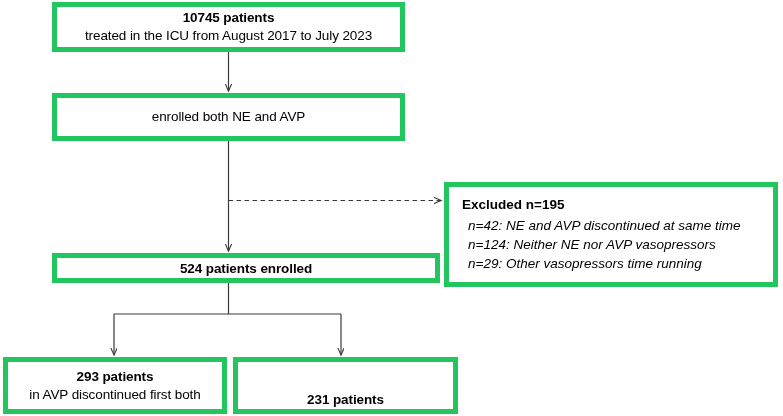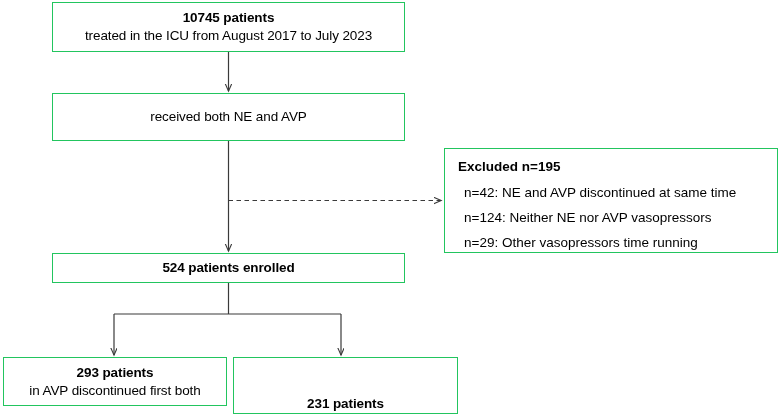--- a/index.html
+++ b/index.html
@@ -14,67 +14,69 @@
   #flowchart {
     position: relative;
     width: 783px;
     height: 416px;
     background: #ffffff;
     overflow: hidden;
   }
   .box {
     position: absolute;
     box-sizing: border-box;
-    border: 1px solid #22c55e;
+    border: 5px solid #22c55e;
     background: #ffffff;
     display: flex;
     flex-direction: column;
     align-items: center;
     justify-content: center;
     color: #000000;
     line-height: 1.30;
   }
   .box.left-align {
     align-items: flex-start;
-    justify-content: space-between;
+    justify-content: flex-start;
+    margin-top: 34px;
   }
   .line-bold {
     font-weight: bold;
     font-size: 13.5px;
     letter-spacing: -0.1px;
     white-space: nowrap;
   }
   .line-reg {
     font-weight: normal;
     font-size: 13.5px;
     letter-spacing: -0.1px;
     white-space: nowrap;
   }
 
   
   #box-screened { left: 52px;  top: 2px;   width: 353px; height: 50px; }
   #box-received { left: 52px;  top: 93px;  width: 353px; height: 48px; }
-  #box-enrolled { left: 52px;  top: 253px; width: 353px; height: 30px; }
+  #box-enrolled { left: 52px;  top: 253px; width: 388px; height: 30px; justify-content: flex-end; }
   #box-excluded { left: 444px; top: 148px; width: 334px; height: 105px;
                   padding: 9px 0 0 13px; }
-  #box-avp      { left: 3px;   top: 357px; width: 224px; height: 49px; }
+  #box-avp      { left: 3px;   top: 357px; width: 224px; height: 57px; }
   #box-ne       { left: 233px; top: 357px; width: 225px; height: 57px; justify-content: flex-end; }
 
   .excl-title {
     font-weight: bold;
     font-size: 13.5px;
     margin-bottom: 2px;
     white-space: nowrap;
   }
   .excl-item {
     font-weight: normal;
     font-size: 13.5px;
     line-height: 1.42;
     white-space: nowrap;
     padding-left: 6px;
+    font-style: italic;
   }
 
   
   svg.conn {
     position: absolute;
     left: 0;
     top: 0;
     width: 783px;
     height: 416px;
     pointer-events: none;
@@ -106,21 +108,21 @@
     <line x1="114" y1="314" x2="114" y2="355" stroke="#3a3a3a" stroke-width="1.2" marker-end="url(#arrowhead)"></line>
     <line x1="341" y1="314" x2="341" y2="355" stroke="#3a3a3a" stroke-width="1.2" marker-end="url(#arrowhead)"></line>
   </svg>
 
   <div class="box" id="box-screened">
     <div class="line-bold">10745 patients</div>
     <div class="line-reg">treated in the ICU from August 2017 to July 2023</div>
   </div>
 
   <div class="box" id="box-received">
-    <div class="line-reg">received both NE and AVP</div>
+    <div class="line-reg">enrolled both NE and AVP</div>
   </div>
 
   <div class="box left-align" id="box-excluded">
     <div class="excl-title">Excluded n=195</div>
     <div class="excl-item">n=42: NE and AVP discontinued at same time</div>
     <div class="excl-item">n=124: Neither NE nor AVP vasopressors</div>
     <div class="excl-item">n=29: Other vasopressors time running</div>
   </div>
 
   <div class="box" id="box-enrolled">

